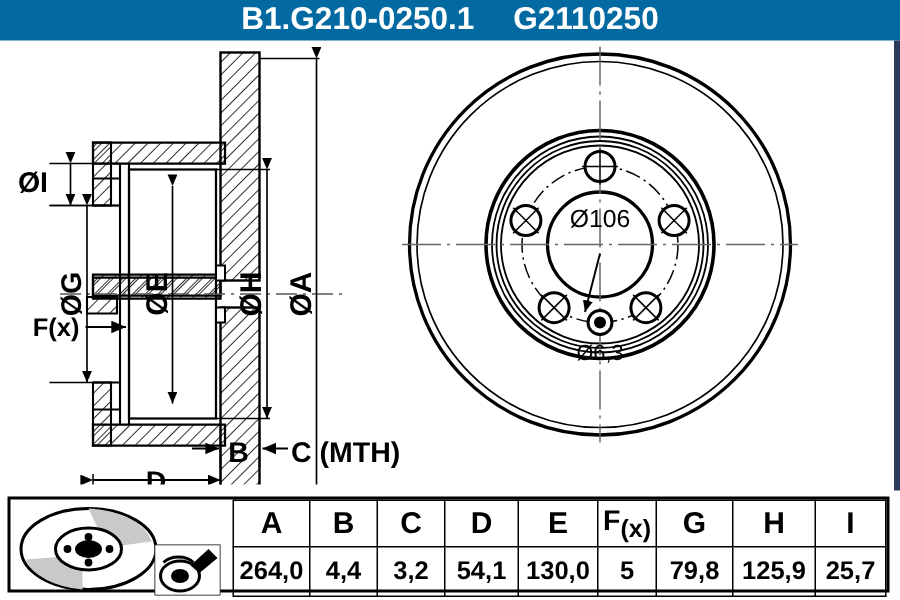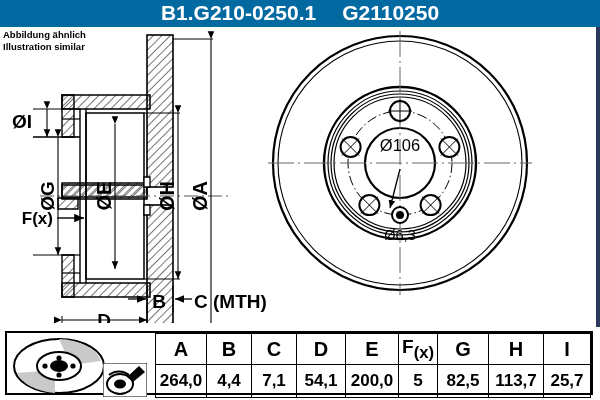--- a/index.html
+++ b/index.html
@@ -70,24 +70,20 @@
 
 <div id="root">
 
   <div class="headerbar">
     <div class="htxt">
       <span>B1.G210-0250.1</span><span class="hcode">G2110250</span>
     </div>
   </div>
   <div class="edge-right"></div>
 
-  <div class="note">
-    <div>Abbildung ähnlich</div>
-    <div>Illustration similar</div>
-  </div>
 
   <svg class="drawing" viewBox="0 0 600 296">
     <defs>
       <pattern id="hatch" width="6" height="6" patternTransform="rotate(45)" patternUnits="userSpaceOnUse">
         <line x1="0" y1="0" x2="0" y2="6" stroke="#000" stroke-width="1.1"></line>
       </pattern>
       <marker id="ar" markerWidth="8" markerHeight="8" refX="7" refY="3" orient="auto">
         <path d="M0,0 L7,3 L0,6 z" fill="#000"></path>
       </marker>
       <marker id="arS" markerWidth="7" markerHeight="7" refX="6" refY="2.6" orient="auto">
@@ -292,25 +288,25 @@
         <td style="width:38px">
           <span class="fx">F</span><sub>(x)</sub>
         </td>
         <td style="width:50px">G</td>
         <td style="width:54px">H</td>
         <td>I</td>
       </tr>
       <tr class="vals">
         <td>264,0</td>
         <td>4,4</td>
-        <td>7,1</td>
+        <td>3,2</td>
         <td>54,1</td>
-        <td>200,0</td>
+        <td>130,0</td>
         <td>5</td>
-        <td>82,5</td>
-        <td>113,7</td>
+        <td>79,8</td>
+        <td>125,9</td>
         <td>25,7</td>
       </tr>
     </tbody>
       </table>
   </div>
 
 </div>
 
 </body></html>

